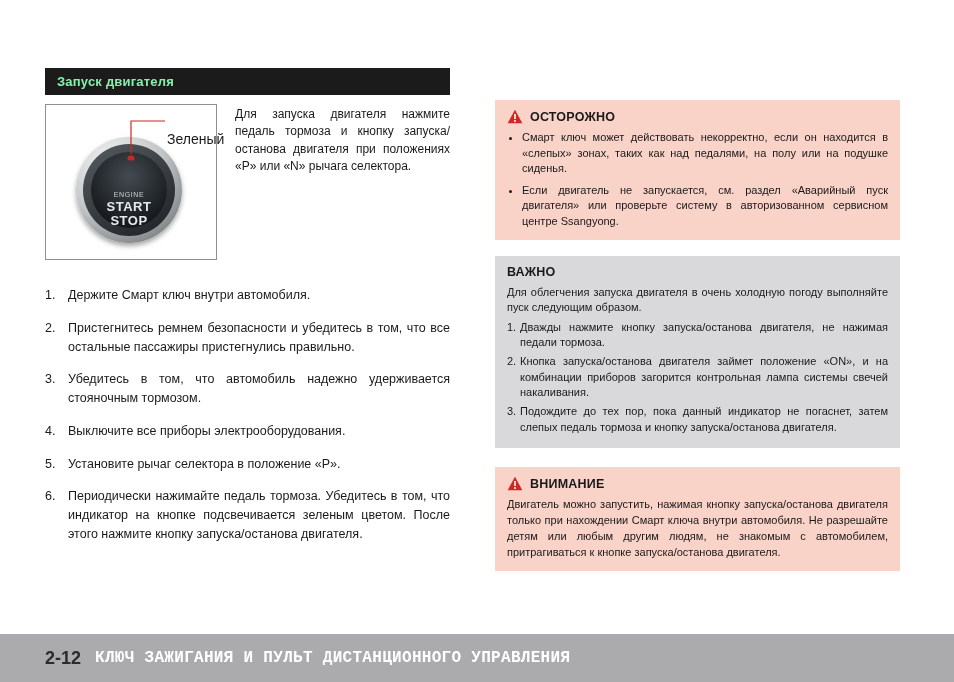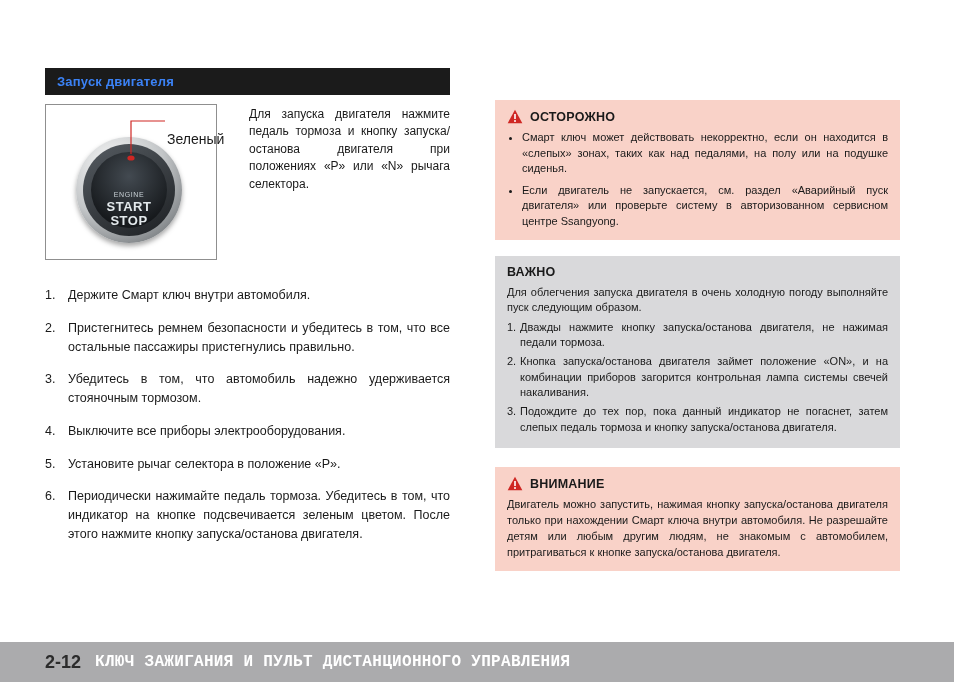--- a/index.html
+++ b/index.html
@@ -6,21 +6,21 @@
   html,body { background:#ffffff; }
   body {
     width:954px; height:682px; position:relative; overflow:hidden;
     font-family:"Liberation Sans", sans-serif; color:#1a1a1a;
   }
   .page { position:relative; width:954px; height:682px; }
 
   
   .left-col { position:absolute; left:45px; top:68px; width:405px; }
   .section-header {
-    background:var(--header-bg,#1b1b1b); color:#3b82f6; font-weight:bold;
+    background:var(--header-bg,#1b1b1b); color:#86efac; font-weight:bold;
     font-size:13px; padding:6px 12px; width:405px; letter-spacing:.2px;
   }
   .figure-row { display:flex; margin-top:9px; }
   .figure-box {
     position:relative; width:172px; height:156px; background:#fff;
     border:1px solid #8f8f8f; flex:none;
   }
   .btn-outer {
     position:absolute; left:30px; top:32px; width:106px; height:106px; border-radius:50%;
     background:radial-gradient(circle at 35% 28%, #fafafa, #c2c5c7 50%, #85898c 78%, #d2d4d6 98%);
@@ -38,21 +38,21 @@
     display:flex; flex-direction:column; align-items:center; justify-content:flex-end;
     color:#e3e9ec; text-align:center;
   }
   .btn-engine { font-size:7px; letter-spacing:.6px; color:#c9d1d6; margin-bottom:2px; }
   .btn-start, .btn-stop { font-size:13px; font-weight:bold; letter-spacing:.5px; line-height:1.08; }
   .callout-svg { position:absolute; left:0; top:0; width:172px; height:156px; pointer-events:none; }
   .callout-label {
     position:absolute; left:121px; top:26px; font-size:14px; color:#1a1a1a; white-space:nowrap;
   }
   .intro-text {
-    margin-left:32px; width:219px; font-size:12px; line-height:1.45;
+    margin-left:18px; width:219px; font-size:12px; line-height:1.45;
     text-align:justify; padding-top:2px;
   }
 
   .steps { margin-top:26px; }
   .step { display:flex; margin-bottom:14px; font-size:12.5px; line-height:1.5; }
   .step-num { width:23px; flex:none; }
   .step-text { flex:1; text-align:justify; }
 
   
   .right-col { position:absolute; left:495px; top:100px; width:405px; }
@@ -72,21 +72,21 @@
   .alert-list li { font-size:11px; line-height:1.42; text-align:justify; margin-bottom:6px; }
   .alert-list li:last-child { margin-bottom:0; }
   .note-intro { font-size:11px; line-height:1.42; text-align:justify; margin-bottom:4px; }
   .note-item { display:flex; font-size:11px; line-height:1.42; margin-bottom:3px; }
   .note-num { width:13px; flex:none; }
   .note-text { flex:1; text-align:justify; }
   .warn-text { font-size:11px; line-height:1.45; text-align:justify; }
 
   
   .footer {
-    position:absolute; left:0; bottom:0; width:954px; height:40px;
+    position:absolute; left:0; bottom:0; width:954px; height:48px;
     background:var(--footer-bg,#ababad); display:flex; align-items:center;
   }
   .footer-page { color:#2b2b2b; font-weight:bold; font-size:18px; margin-left:45px; }
   .footer-title { color:#ffffff; font-weight:bold; font-size:16px; margin-left:14px; letter-spacing:.3px;font-family:Liberation Mono, monospace; }
 </style>
 </head>
 <body>
 
 <div class="page">
 

